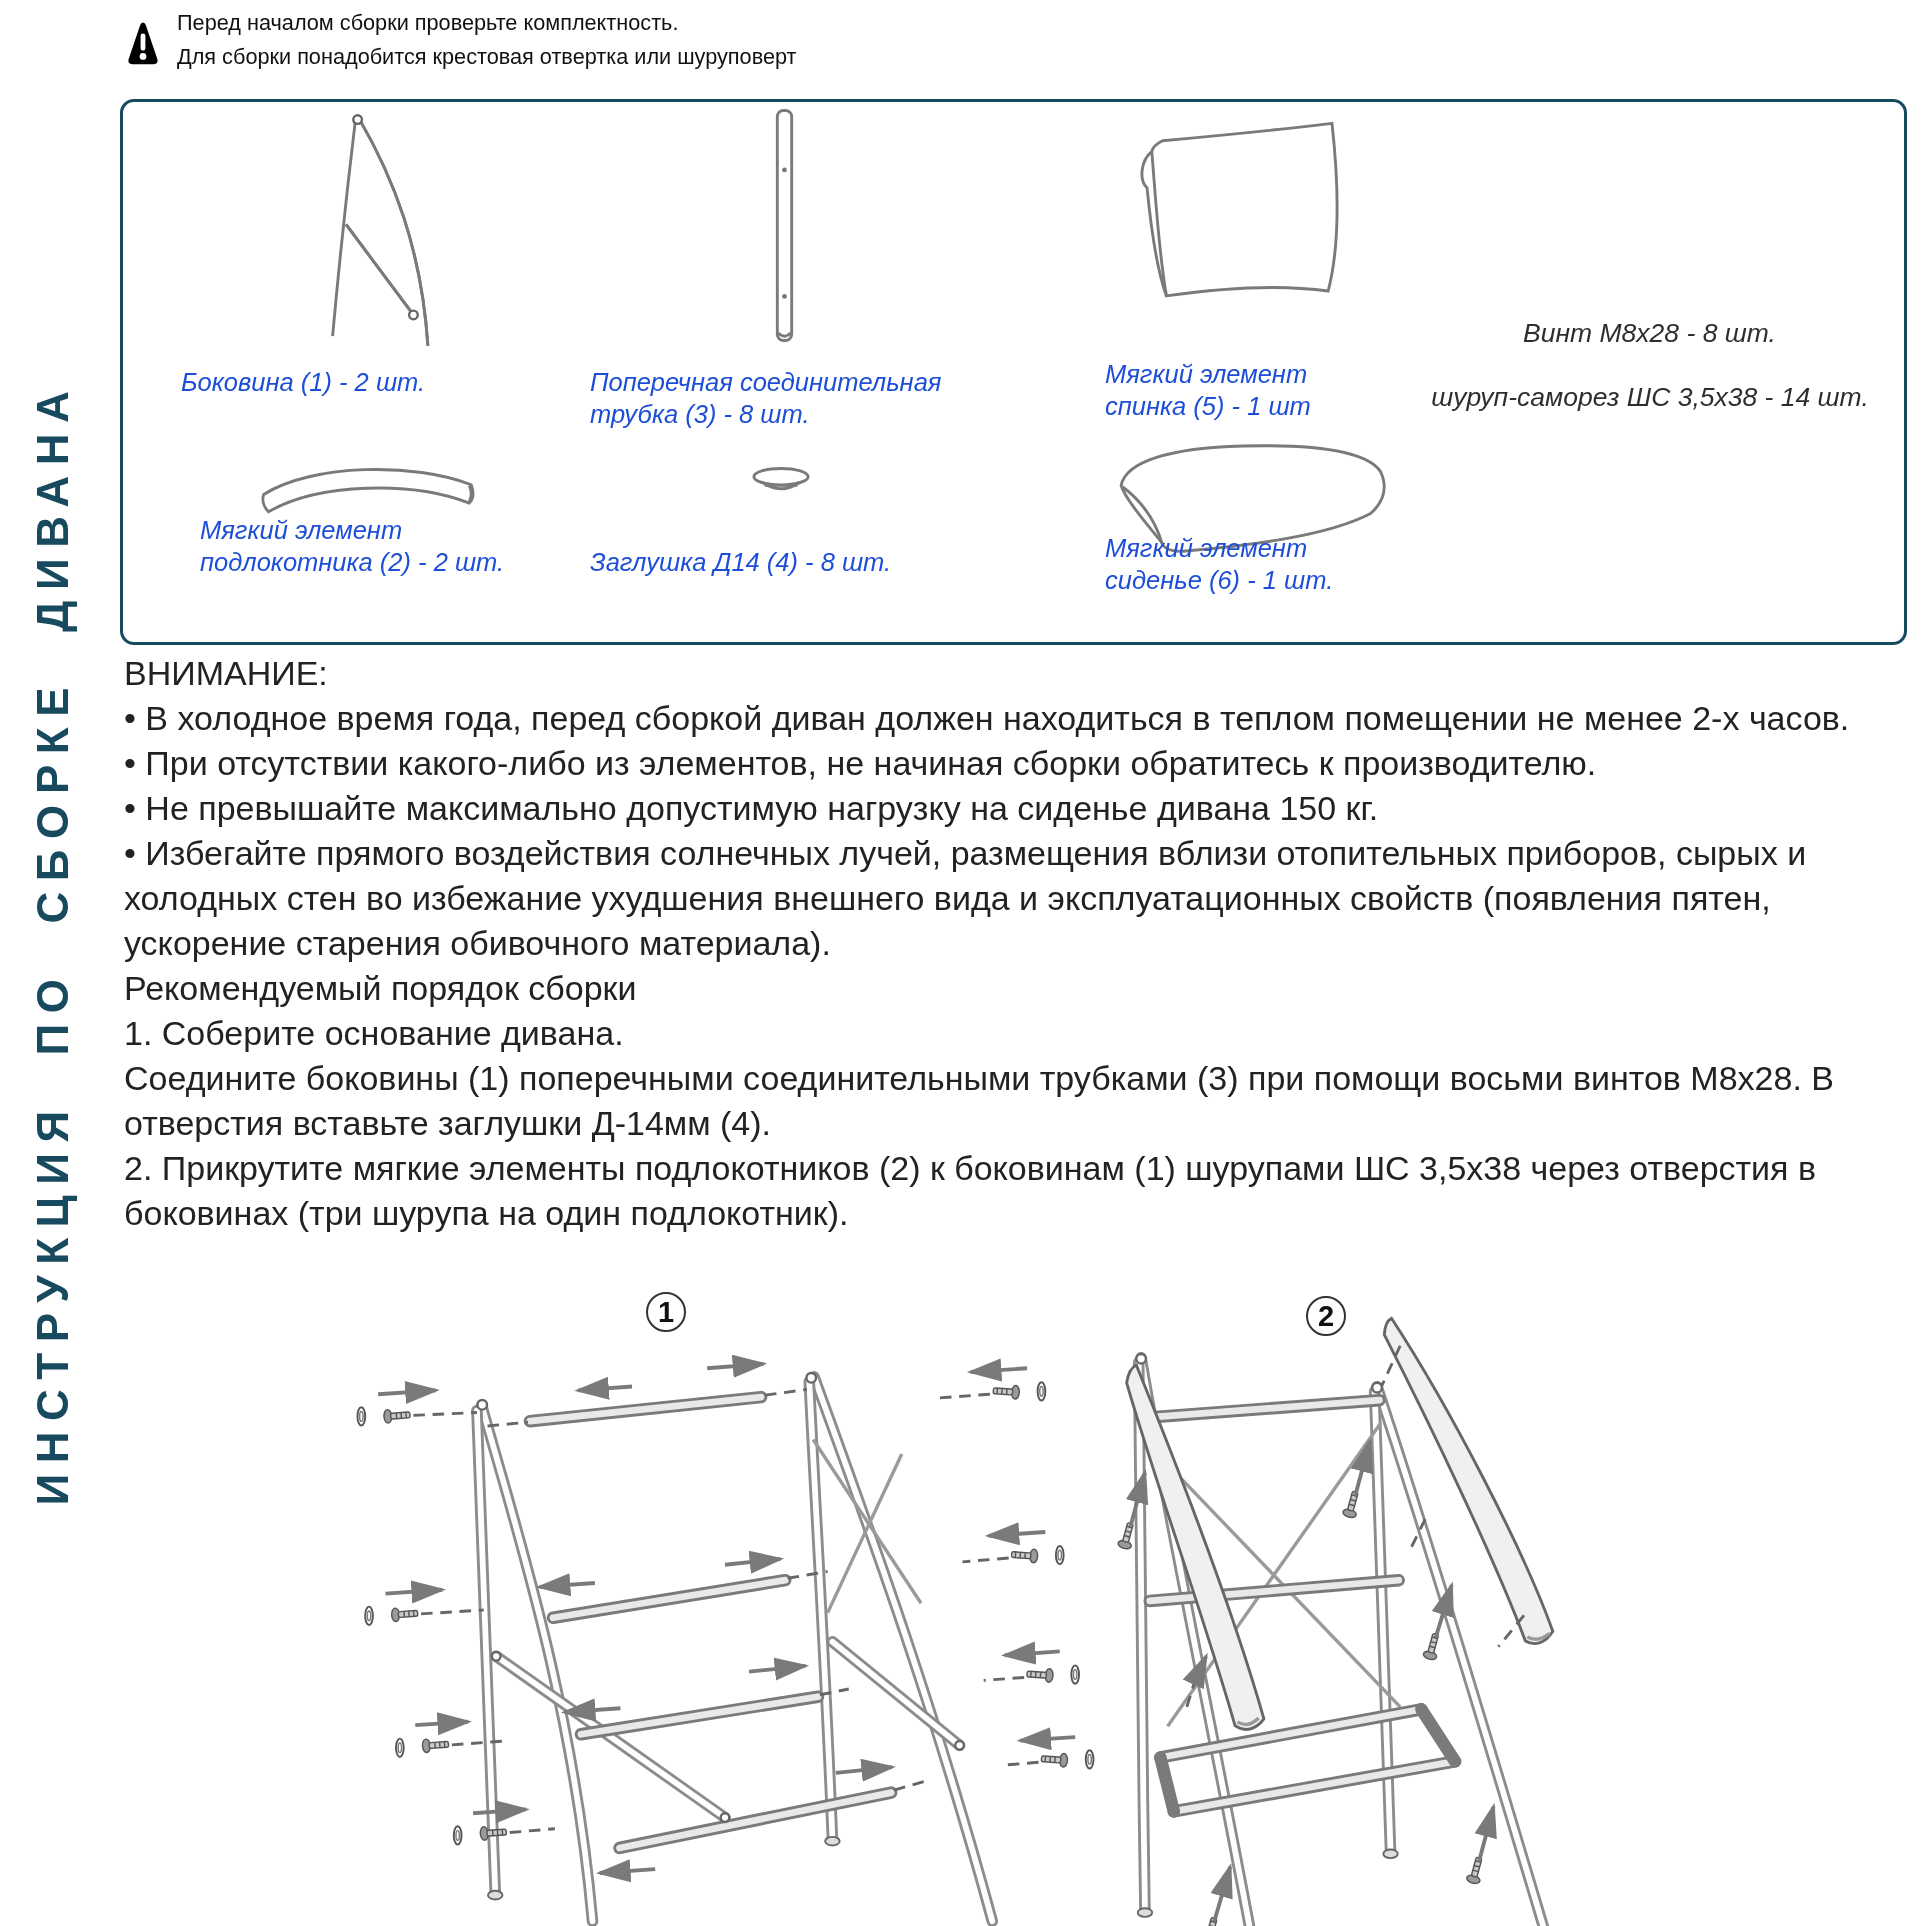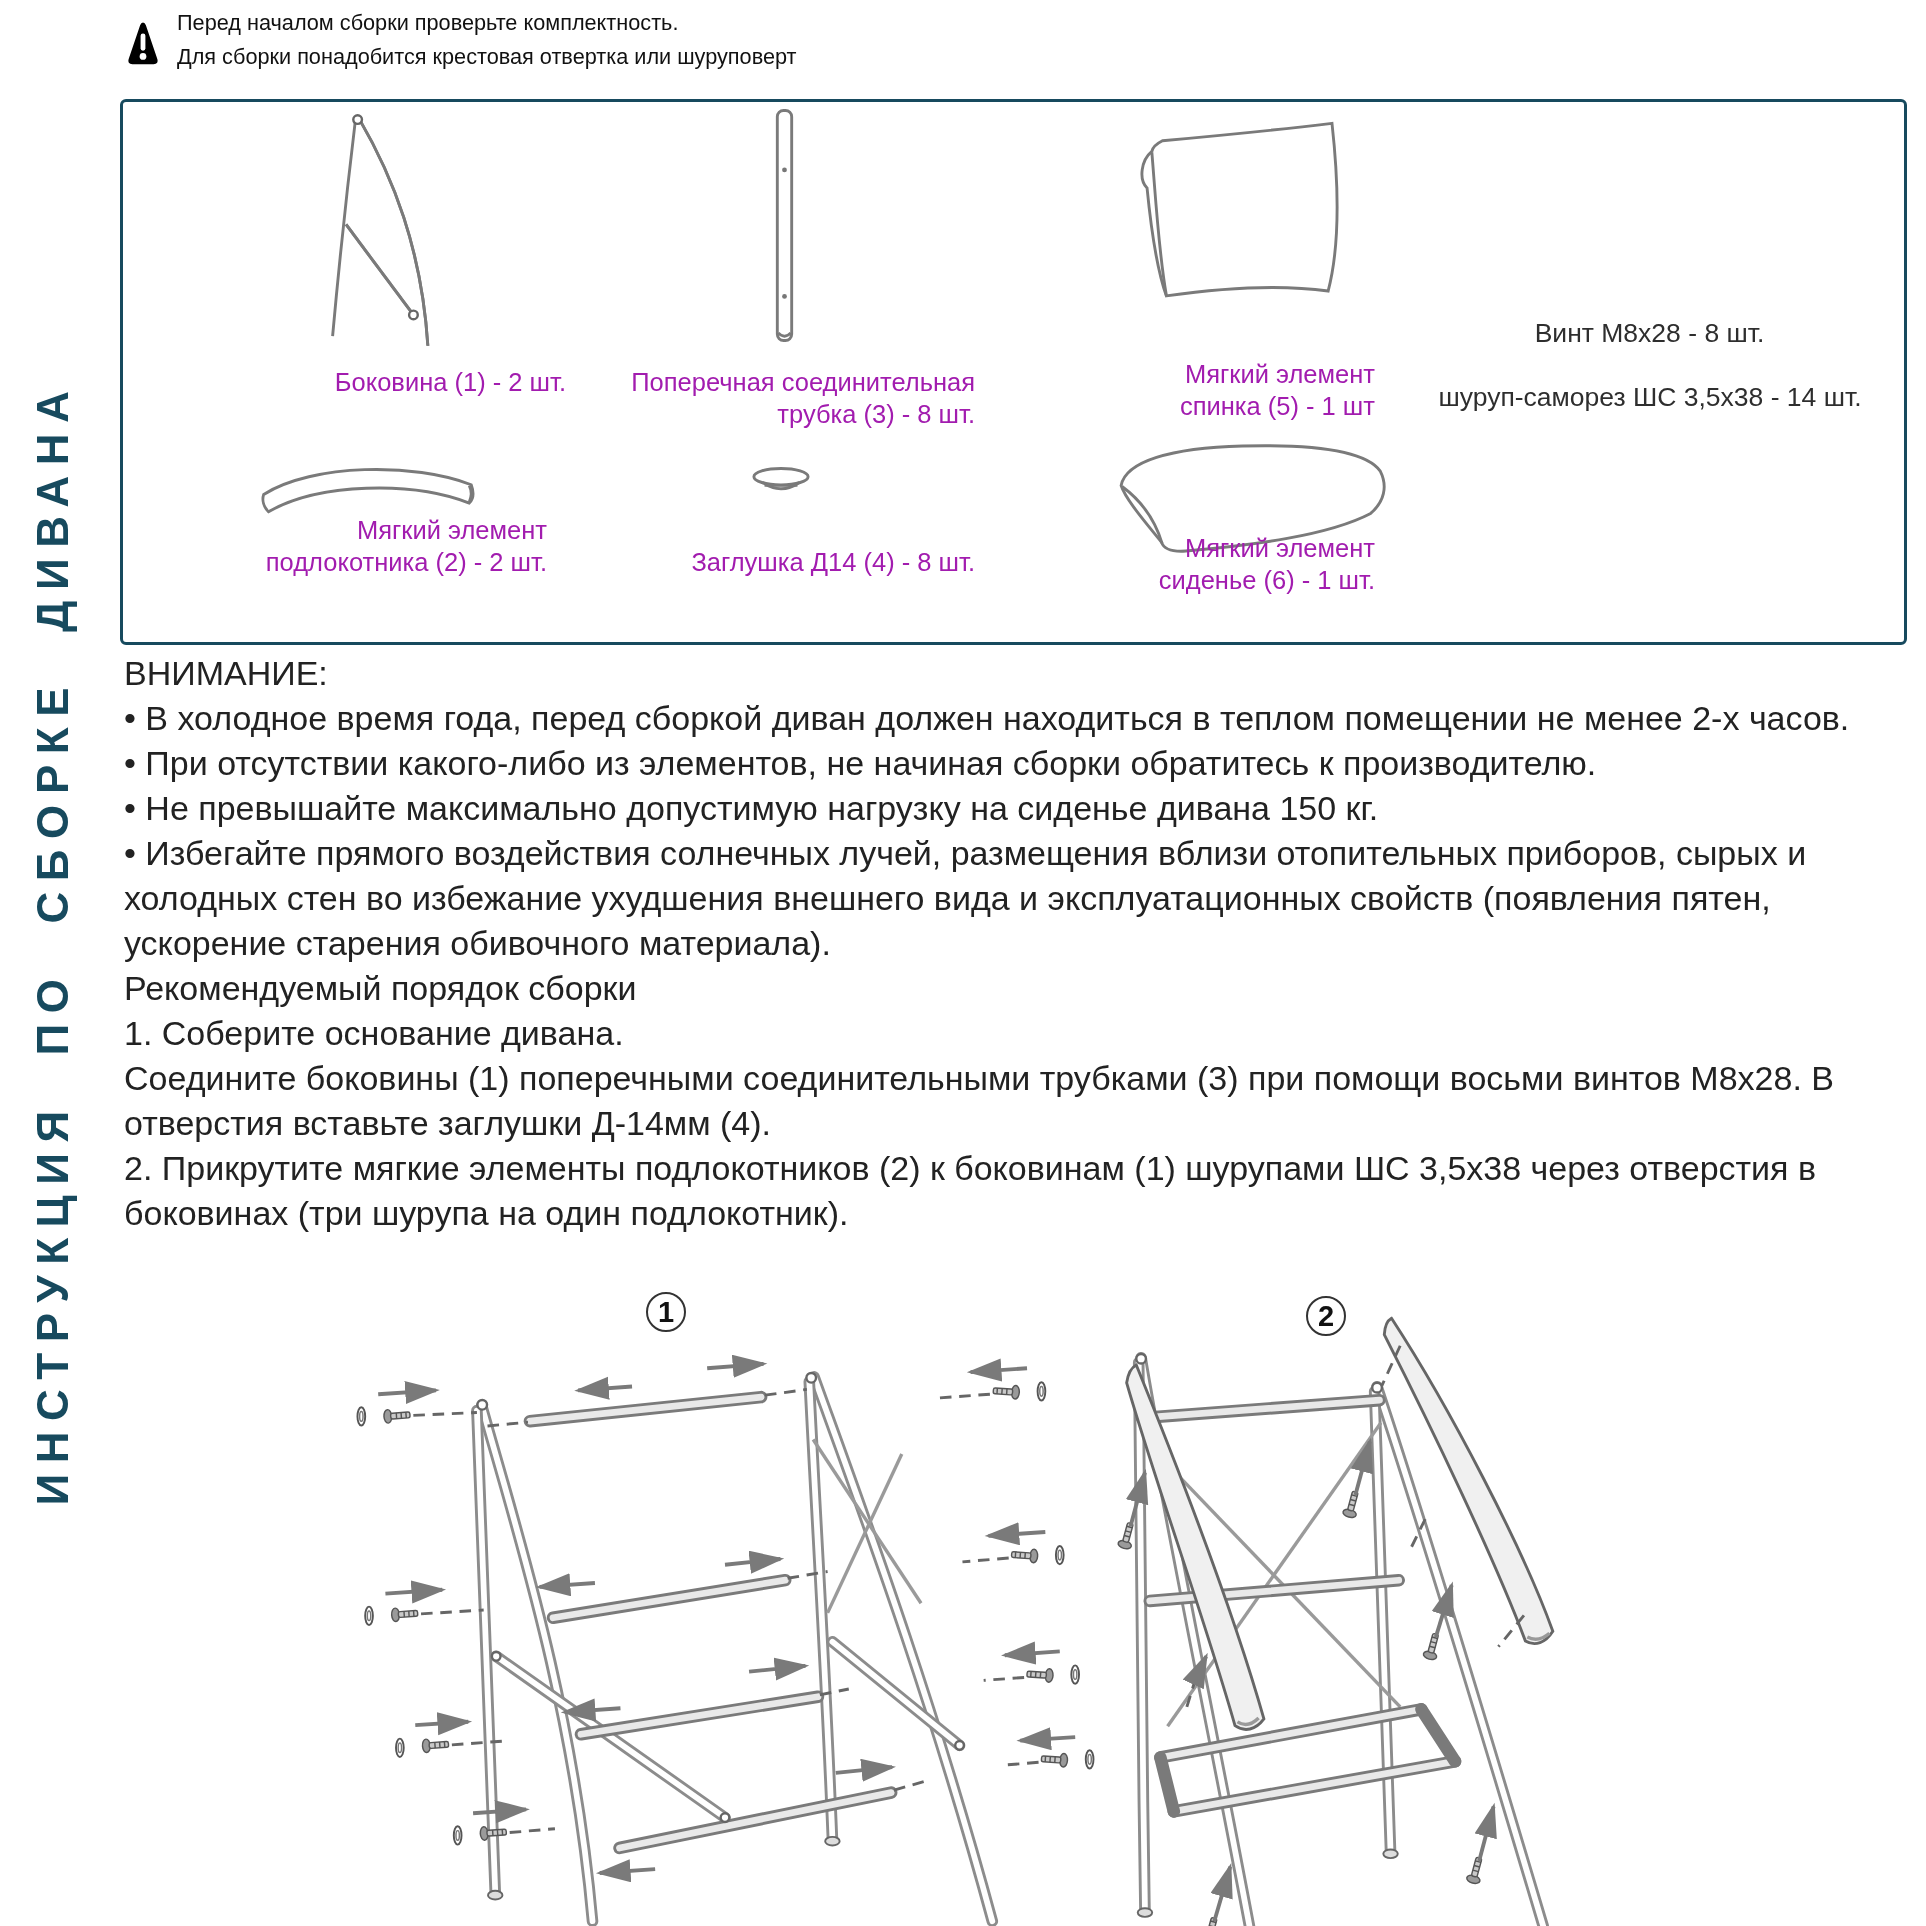--- a/index.html
+++ b/index.html
@@ -13,24 +13,24 @@
     left:28px;top:1574px;width:1262px;height:58px;
     transform:rotate(-90deg);transform-origin:0 0;
     font-size:44px;font-weight:bold;letter-spacing:10.6px;word-spacing:22px;
     color:#174A5E;text-align:center;white-space:nowrap;
   }
   
   .warn-line{left:177px;width:1637px;font-size:21.7px;color:#111;}
   
   #parts-box{
     left:120px;top:99px;width:1781px;height:540px;
-    border:3.4px solid #174A5E;border-radius:6px;background:#fff;
+    border:3.4px solid #174A5E;border-radius:14px;background:#fff;font-style:italic;
   }
   .caption{
-    position:absolute;text-align:right;font-size:25.5px;line-height:32px;color:#a21caf;
+    position:absolute;text-align:left;font-size:25.5px;line-height:32px;color:#1d4ed8;
   }
   .hwlabel{position:absolute;text-align:center;font-size:26.5px;color:#2e2e2e;}
   
   #body-text{left:124px;top:651px;width:1787px;font-size:34px;line-height:45px;color:#222;}
   #body-text p{margin:0;}
   #body-text p.bold{font-weight:normal;}
   
   .diag-badge{
     width:40px;height:40px;border:2.4px solid #333;border-radius:50%;
     display:flex;align-items:center;justify-content:center;

